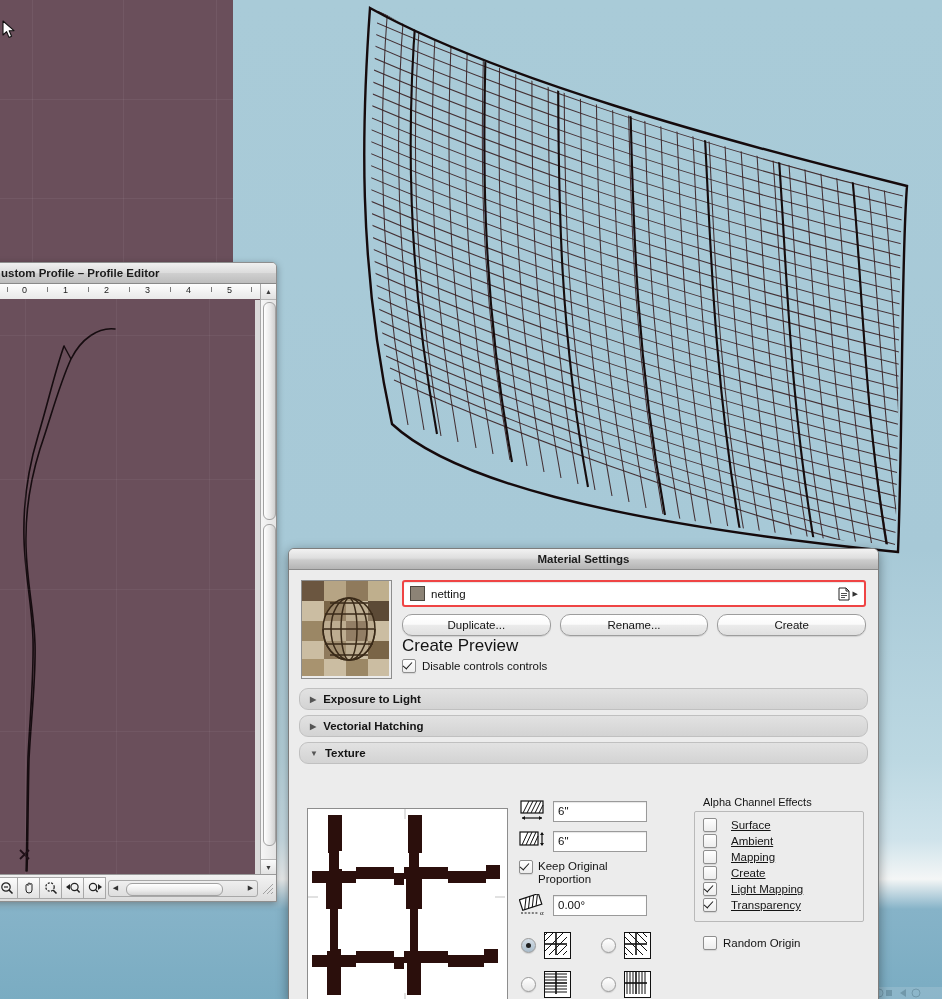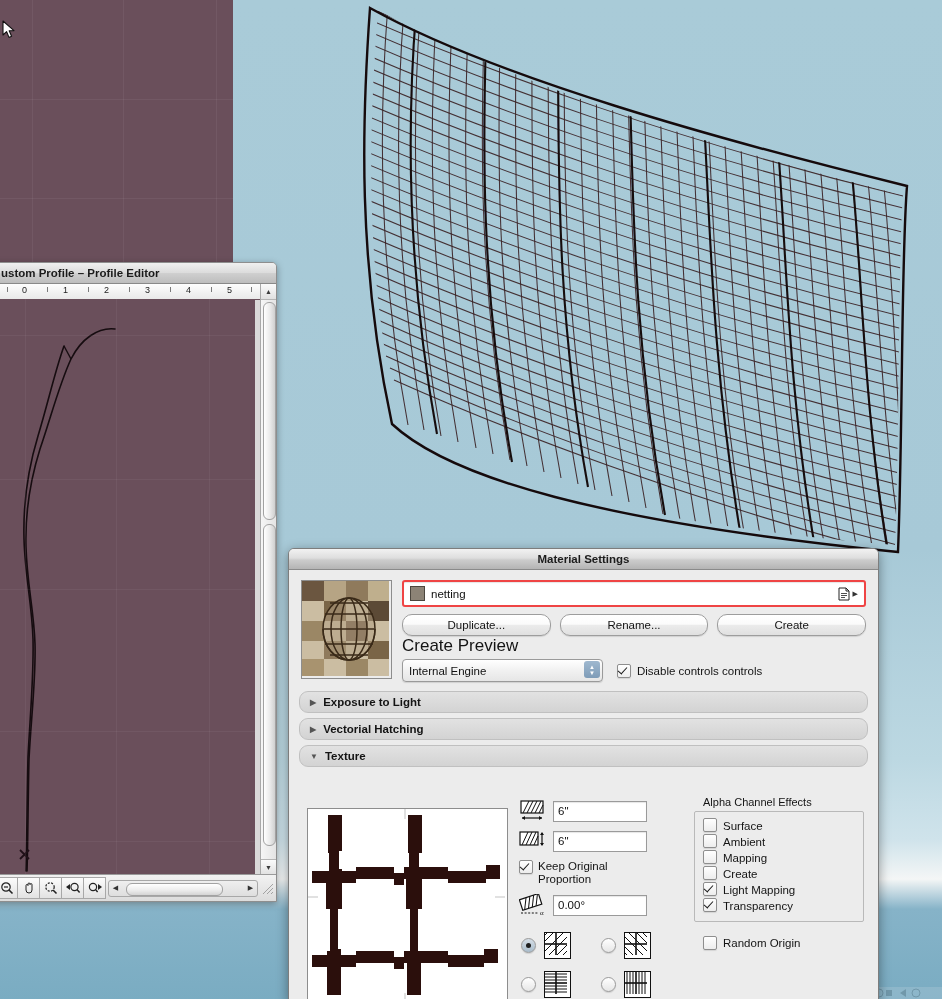--- a/index.html
+++ b/index.html
@@ -209,21 +209,21 @@
   .rm-cell{display:flex;align-items:center;gap:8px;width:80px;}
   .rm-swatch{width:25px;height:25px;border:1.5px solid #111;background:#fff;}
 
   
   .alpha-wrap{position:absolute;left:405px;top:4px;width:170px;}
   .alpha-title{font-size:11px;color:#141414;margin-left:9px;margin-bottom:3px;}
   .alpha-box{
     border:1px solid #b9b9b9;border-radius:2px;background:#ececec;
     padding:6px 8px 7px 8px;
   }
-  .alpha-item{display:flex;align-items:flex-end;gap:6px;margin-bottom:2px;font-size:11.5px;color:#141414;}
+  .alpha-item{display:flex;align-items:center;gap:14px;margin-bottom:2px;font-size:11.5px;color:#141414;text-decoration:underline;}
   .rand-origin{display:flex;align-items:center;gap:6px;margin-top:14px;margin-left:9px;font-size:11.5px;color:#141414;}
 
   
   .cb{
     width:12px;height:12px;flex:0 0 auto;border:1px solid #8e8e8e;border-radius:2px;
     background:linear-gradient(180deg,#ffffff,#ededed);
     position:relative;box-shadow:0 1px 1px rgba(0,0,0,.10);
   }
   .cb.on::after{
     content:"";position:absolute;left:2px;top:0px;width:4px;height:8px;
@@ -541,27 +541,20 @@
 
         <div class="btn-row">
           <div class="cap-btn">Duplicate...</div>
           <div class="cap-btn">Rename...</div>
           <div class="cap-btn">Create</div>
         </div>
 
         <div class="create-prev-lbl">Create Preview</div>
 
         <div class="row2">
-          <div class="popup">
-            <span>Internal Engine</span>
-            <span class="stepper">
-              <span>▲</span>
-                <span>▼</span>
-            </span>
-          </div>
           <div class="chk-line">
             <span class="cb on"></span>
             <span>Disable controls controls</span>
           </div>
         </div>
       </div>
     </div>
 
     <div class="disc-bar">
       <span class="disc-tri">▶</span>

